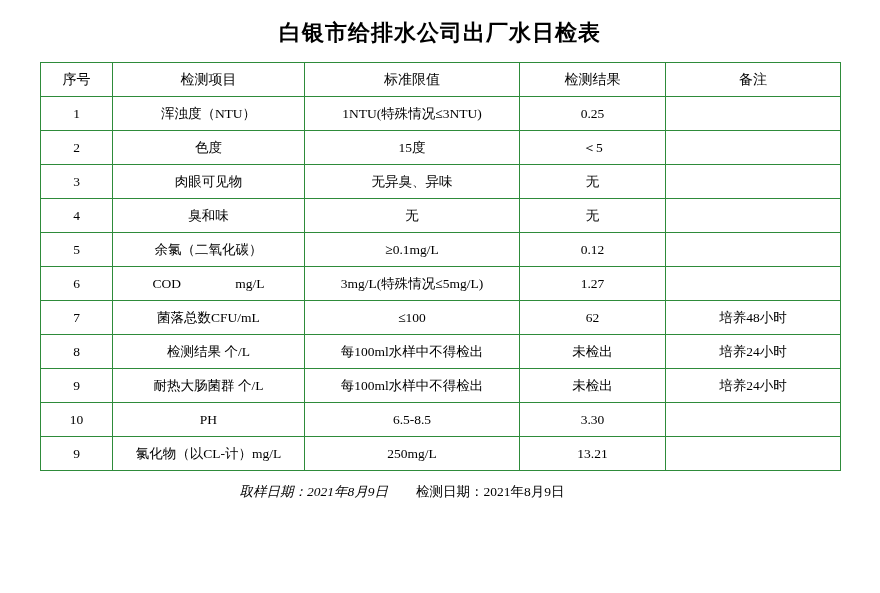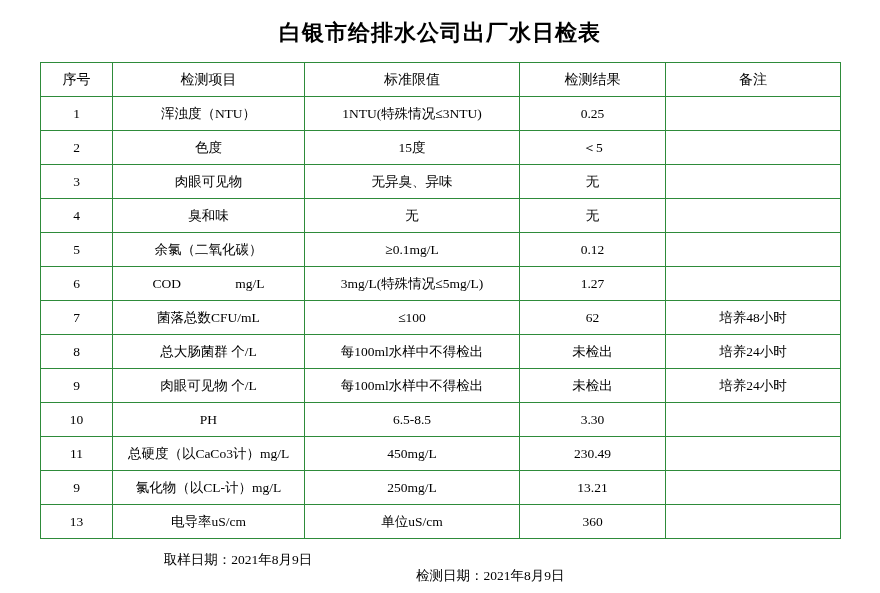--- a/index.html
+++ b/index.html
@@ -62,22 +62,22 @@
     justify-content: center;
     align-items: center;
     gap: 54px;
   }
   .footer {
     margin: 12px 40px 0 40px;
     display: flex;
     font-size: 13.5px;
     font-family: "Liberation Serif", serif;
   }
-  .footer .f1 { width: 300px; text-align: center; padding-left: 48px; }
-  .footer .f2 { width: 300px; text-align: left; padding-left: 28px; margin-top: 16px;}
+  .footer .f1 { width: 300px; text-align: right; padding-left: 48px; font-style: italic; }
+  .footer .f2 { width: 300px; text-align: left; padding-left: 28px;}
   .footer .f3 { flex: 1; text-align: left; padding-left: 20px;}
 </style>
 </head>
 <body>
 
 <div class="page">
 
   <div class="doc-title">白银市给排水公司出厂水日检表</div>
 
   <div class="table-wrap">
@@ -148,58 +148,44 @@
         </tr>
         <tr>
           <td>7</td>
           <td>菌落总数CFU/mL</td>
           <td>≤100</td>
           <td>62</td>
           <td>培养48小时</td>
         </tr>
         <tr>
           <td>8</td>
-          <td>总大肠菌群 个/L</td>
+          <td>检测结果 个/L</td>
           <td>每100ml水样中不得检出</td>
           <td>未检出</td>
           <td>培养24小时</td>
         </tr>
         <tr>
           <td>9</td>
-          <td>肉眼可见物 个/L</td>
+          <td>耐热大肠菌群 个/L</td>
           <td>每100ml水样中不得检出</td>
           <td>未检出</td>
           <td>培养24小时</td>
         </tr>
         <tr>
           <td>10</td>
           <td>PH</td>
           <td>6.5-8.5</td>
           <td>3.30</td>
           <td></td>
         </tr>
         <tr>
-          <td>11</td>
-          <td>总硬度（以CaCo3计）mg/L</td>
-          <td>450mg/L</td>
-          <td>230.49</td>
-          <td></td>
-        </tr>
-        <tr>
           <td>9</td>
           <td>氯化物（以CL-计）mg/L</td>
           <td>250mg/L</td>
           <td>13.21</td>
-          <td></td>
-        </tr>
-        <tr>
-          <td>13</td>
-          <td>电导率uS/cm</td>
-          <td>单位uS/cm</td>
-          <td>360</td>
           <td></td>
         </tr>
       </tbody>
     </table>
   </div>
 
   <div class="footer">
     <div class="f1">取样日期：2021年8月9日</div>
     <div class="f2">检测日期：2021年8月9日</div>
   </div>

